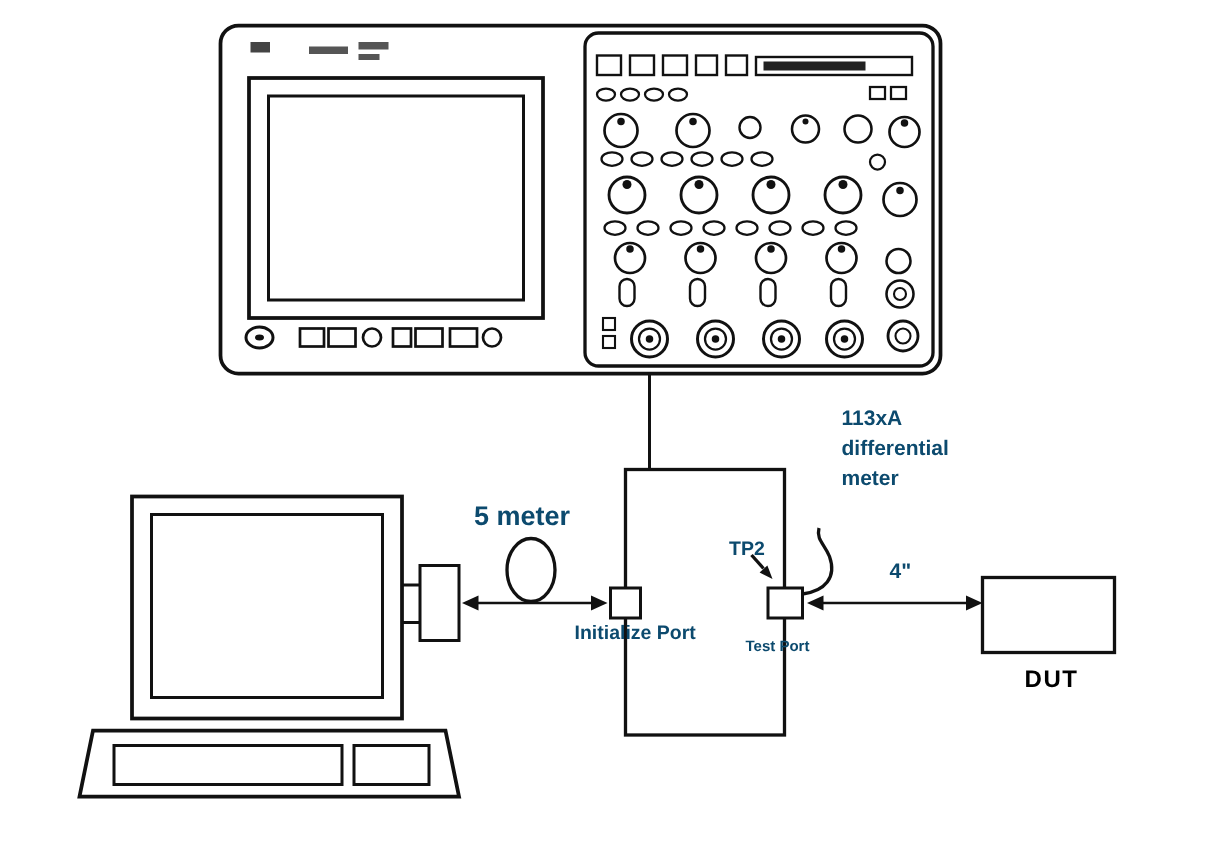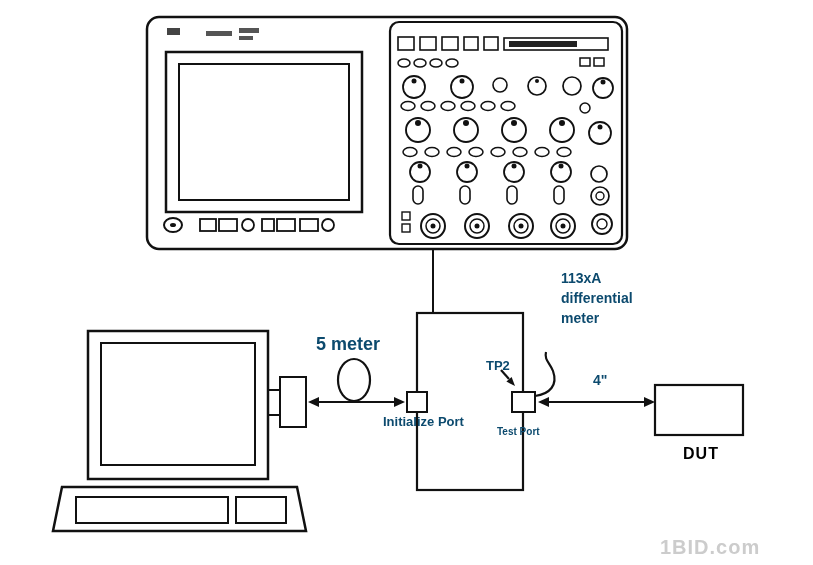--- a/index.html
+++ b/index.html
@@ -226,14 +226,13 @@
 
   <div class="lbl lbl-init">Initialize Port</div>
 
   <div class="lbl lbl-test">Test Port</div>
 
   <div class="lbl lbl-inch">4"</div>
 
   <div class="dut-box">DUT</div>
 
 
-  <div class="watermark">1BID.com</div>
 </div>
 
 </body></html>

